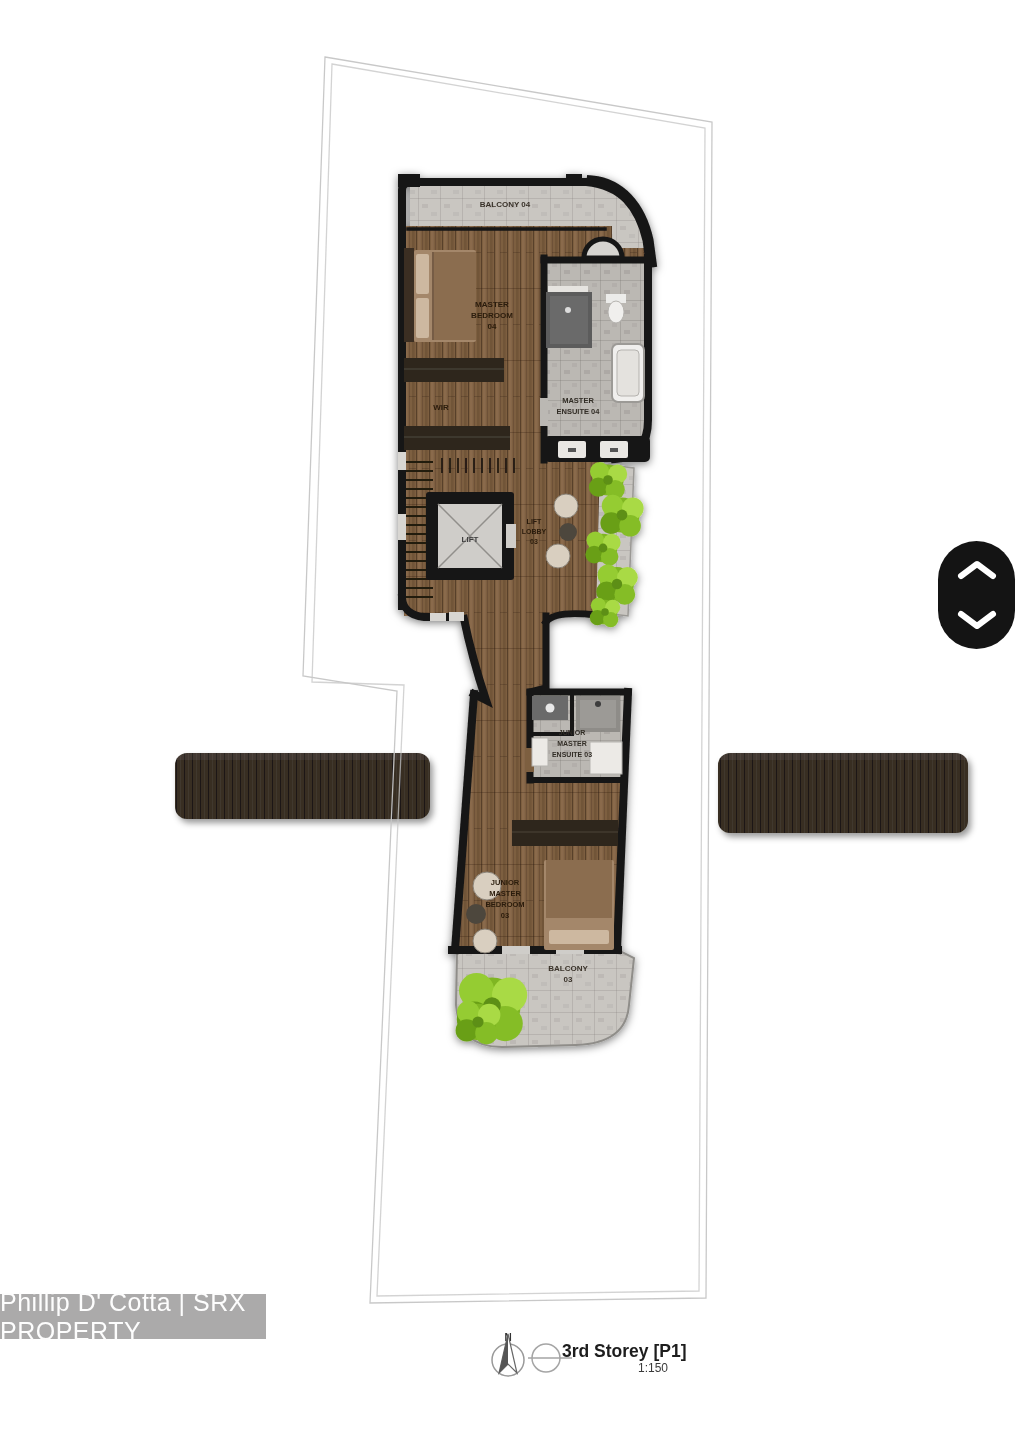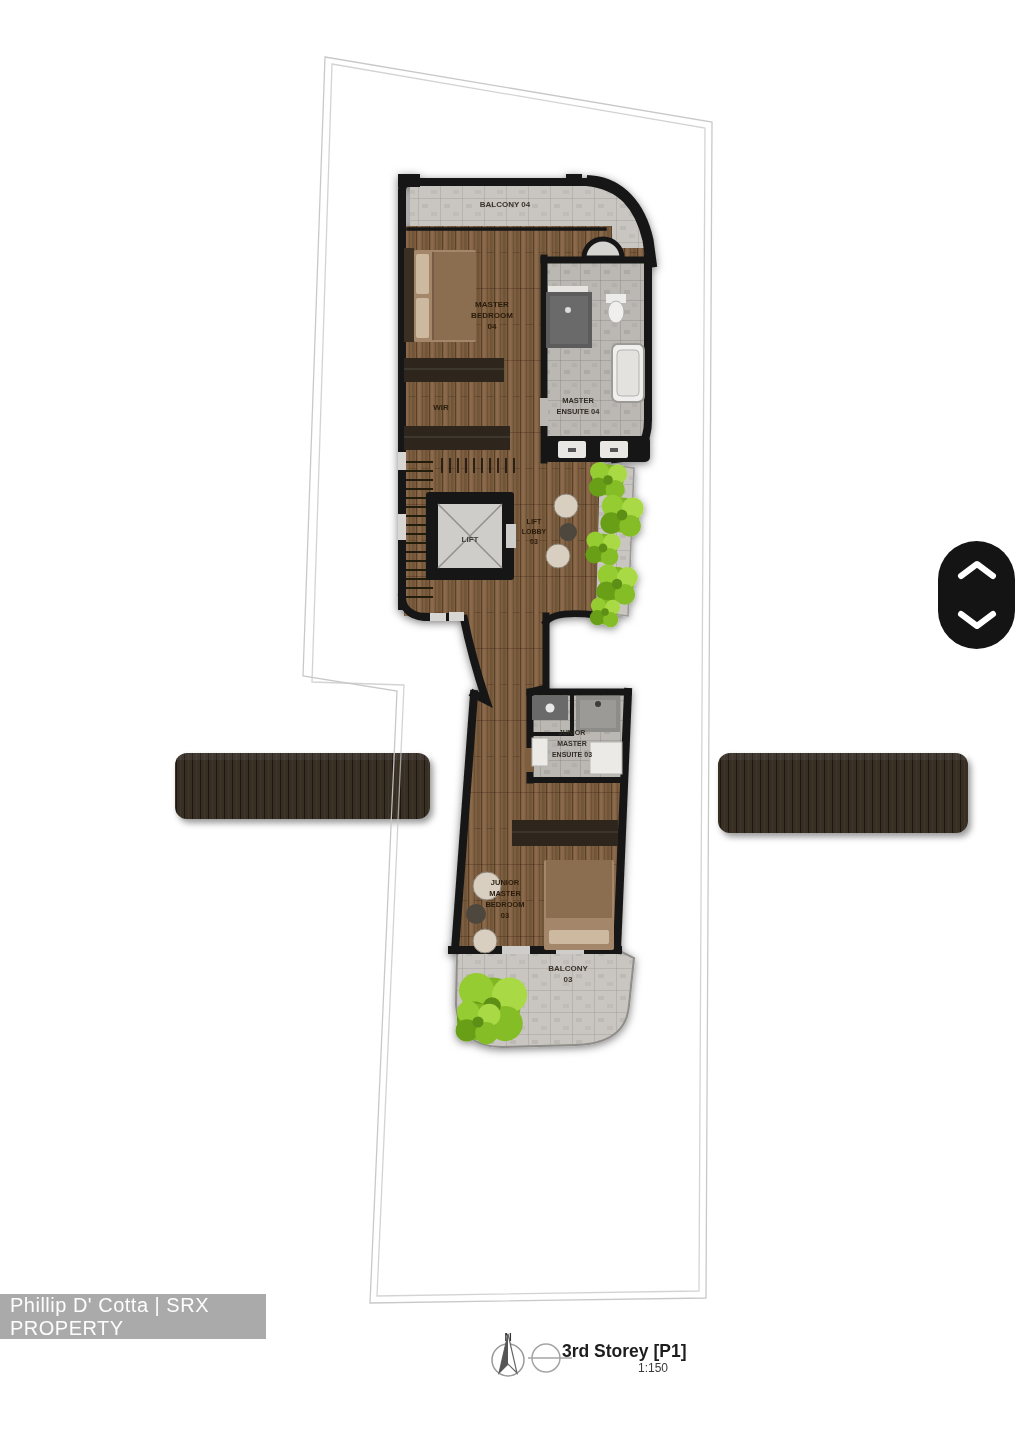--- a/index.html
+++ b/index.html
@@ -1,21 +1,21 @@
 <!DOCTYPE html>
 <html><head>
 <meta charset="utf-8">
 <style>
   html,body{margin:0;padding:0;background:#ffffff;}
   .page{position:relative;width:1022px;height:1440px;background:#ffffff;overflow:hidden;
         font-family:"Liberation Sans",sans-serif;}
   .plan-svg{position:absolute;left:0;top:0;}
   .watermark{position:absolute;left:0;top:1294px;width:266px;height:45px;background:#abaaaa;
-             display:flex;align-items:center;padding-left:10px;box-sizing:border-box;
-             font-size:20px;color:#fdfdfd;letter-spacing:.5px;}
+             display:flex;align-items:center;padding-left:0;box-sizing:border-box;
+             font-size:25px;color:#fdfdfd;letter-spacing:.5px;}
   .nav-pill{position:absolute;left:938px;top:541px;width:77px;height:108px;background:#141414;
             border-radius:40px;display:flex;flex-direction:column;box-sizing:border-box;
             padding:12px 0 12px 0;justify-content:space-between;}
   .nav-btn{background:transparent;border:none;margin:0;padding:0;flex:0 0 34px;
            display:flex;align-items:center;justify-content:center;cursor:pointer;}
   .nav-btn svg{display:block;}
   svg text{font-family:"Liberation Sans",sans-serif;}
 </style>
 </head>
 <body>

